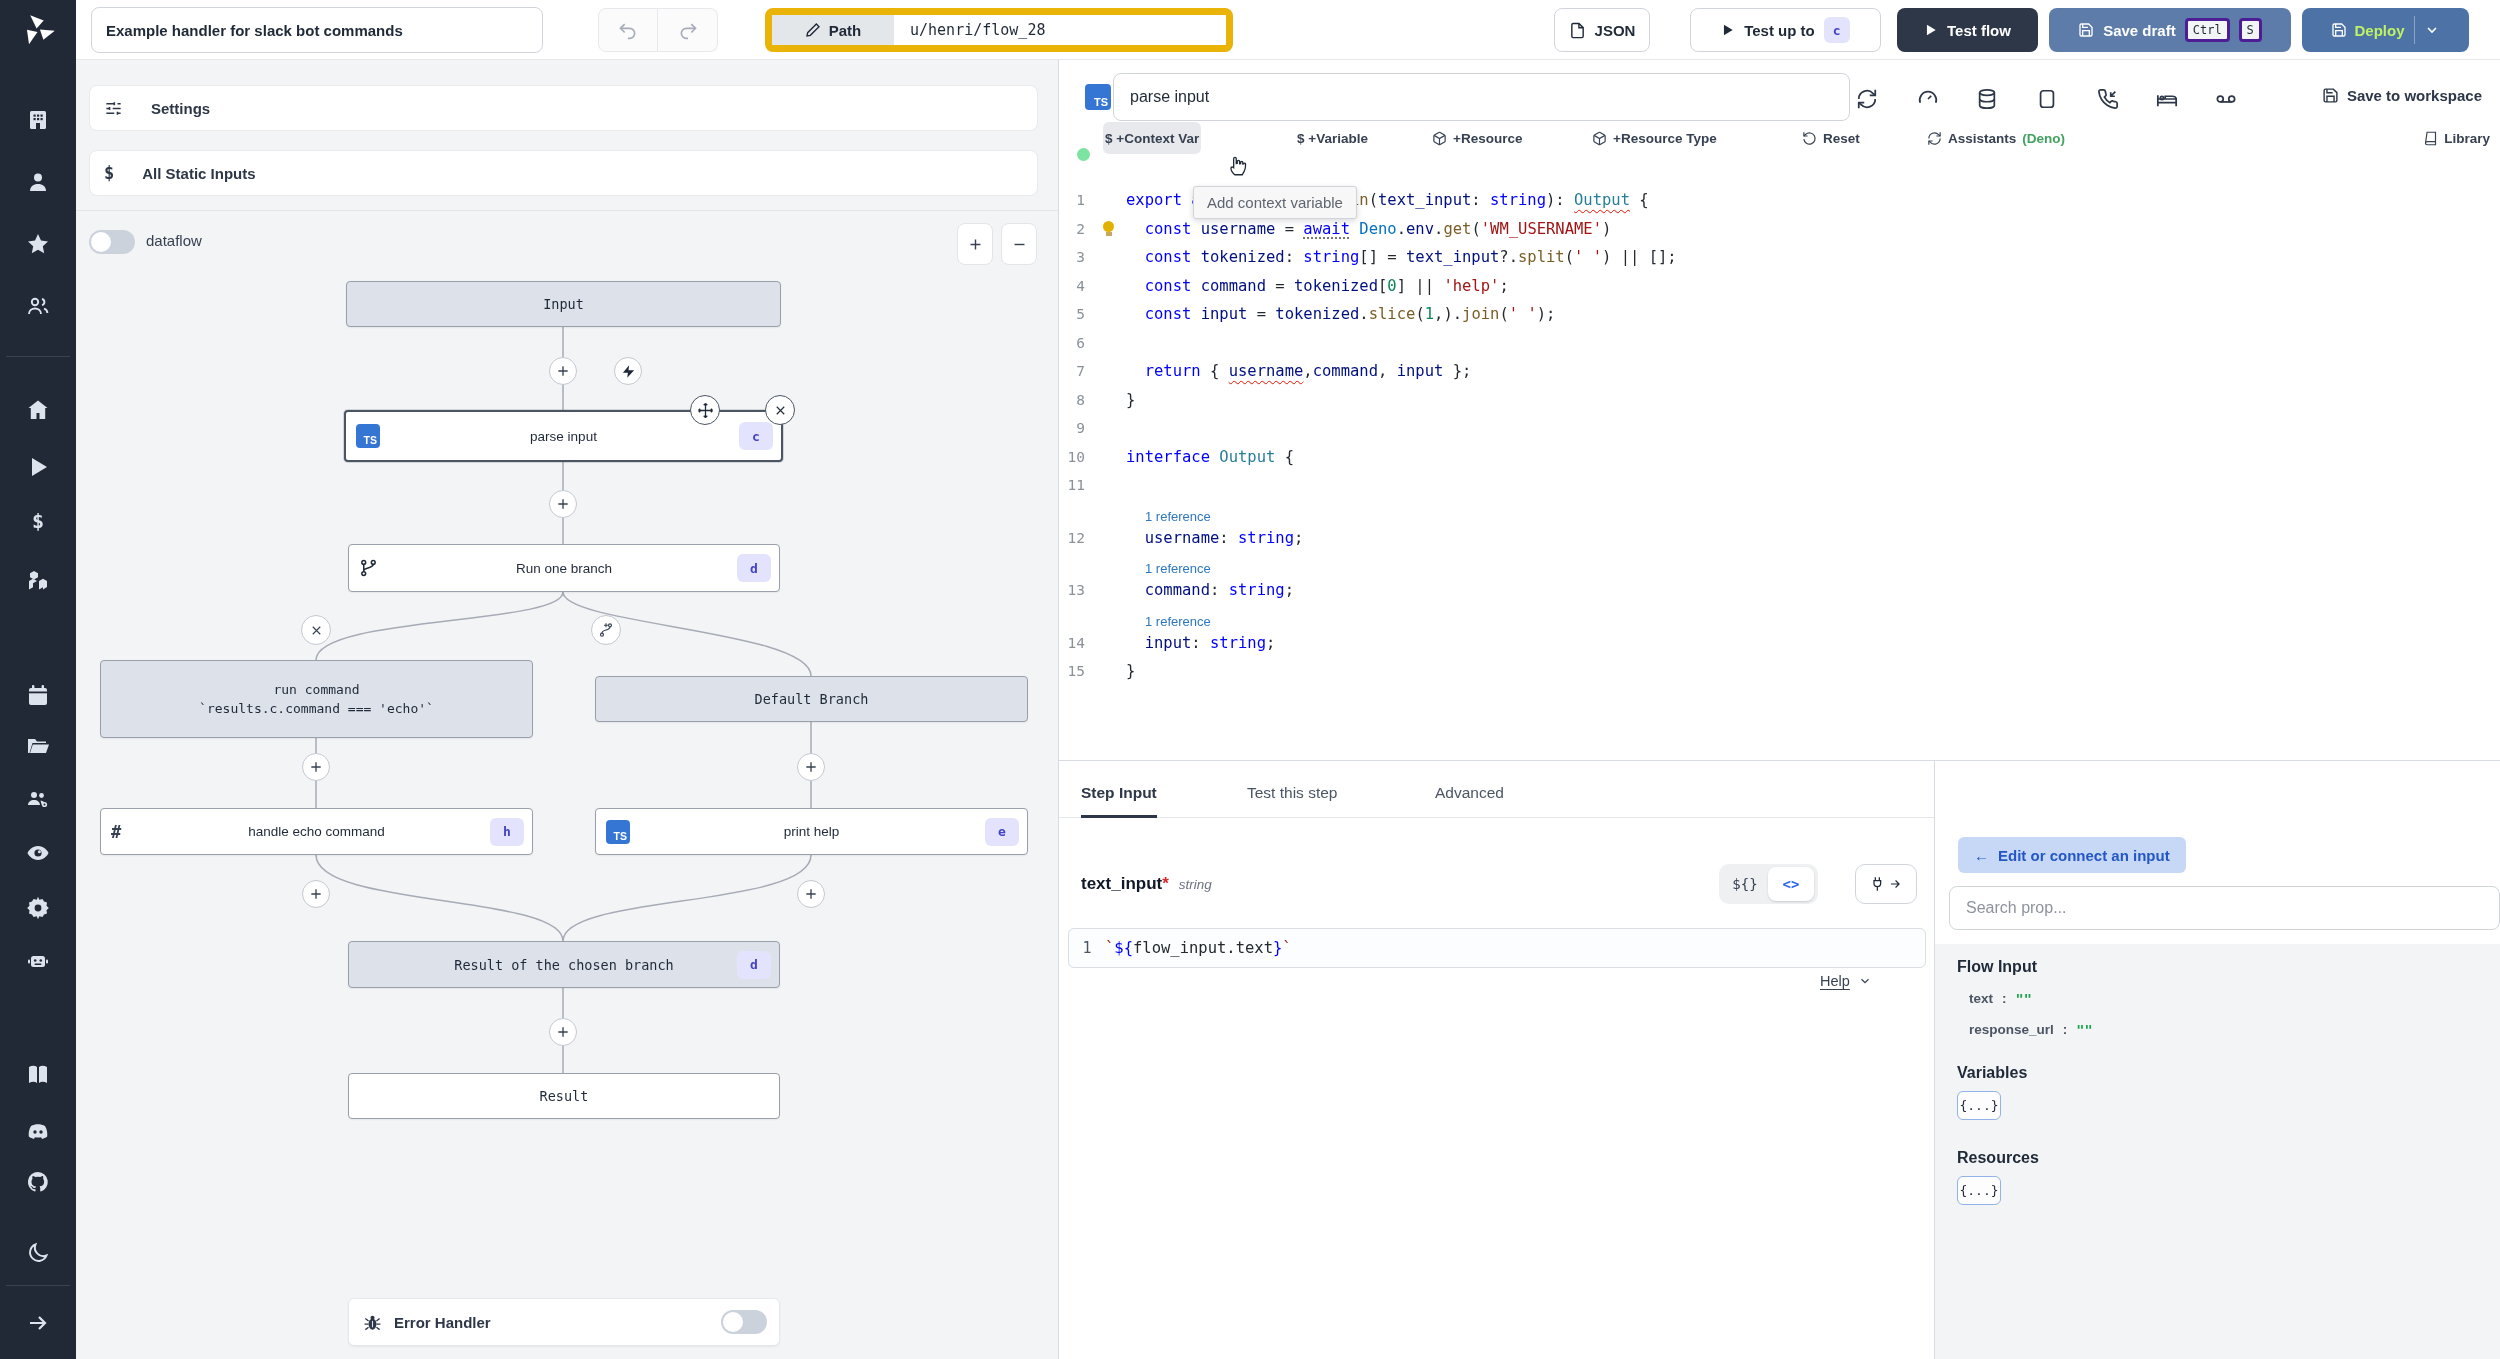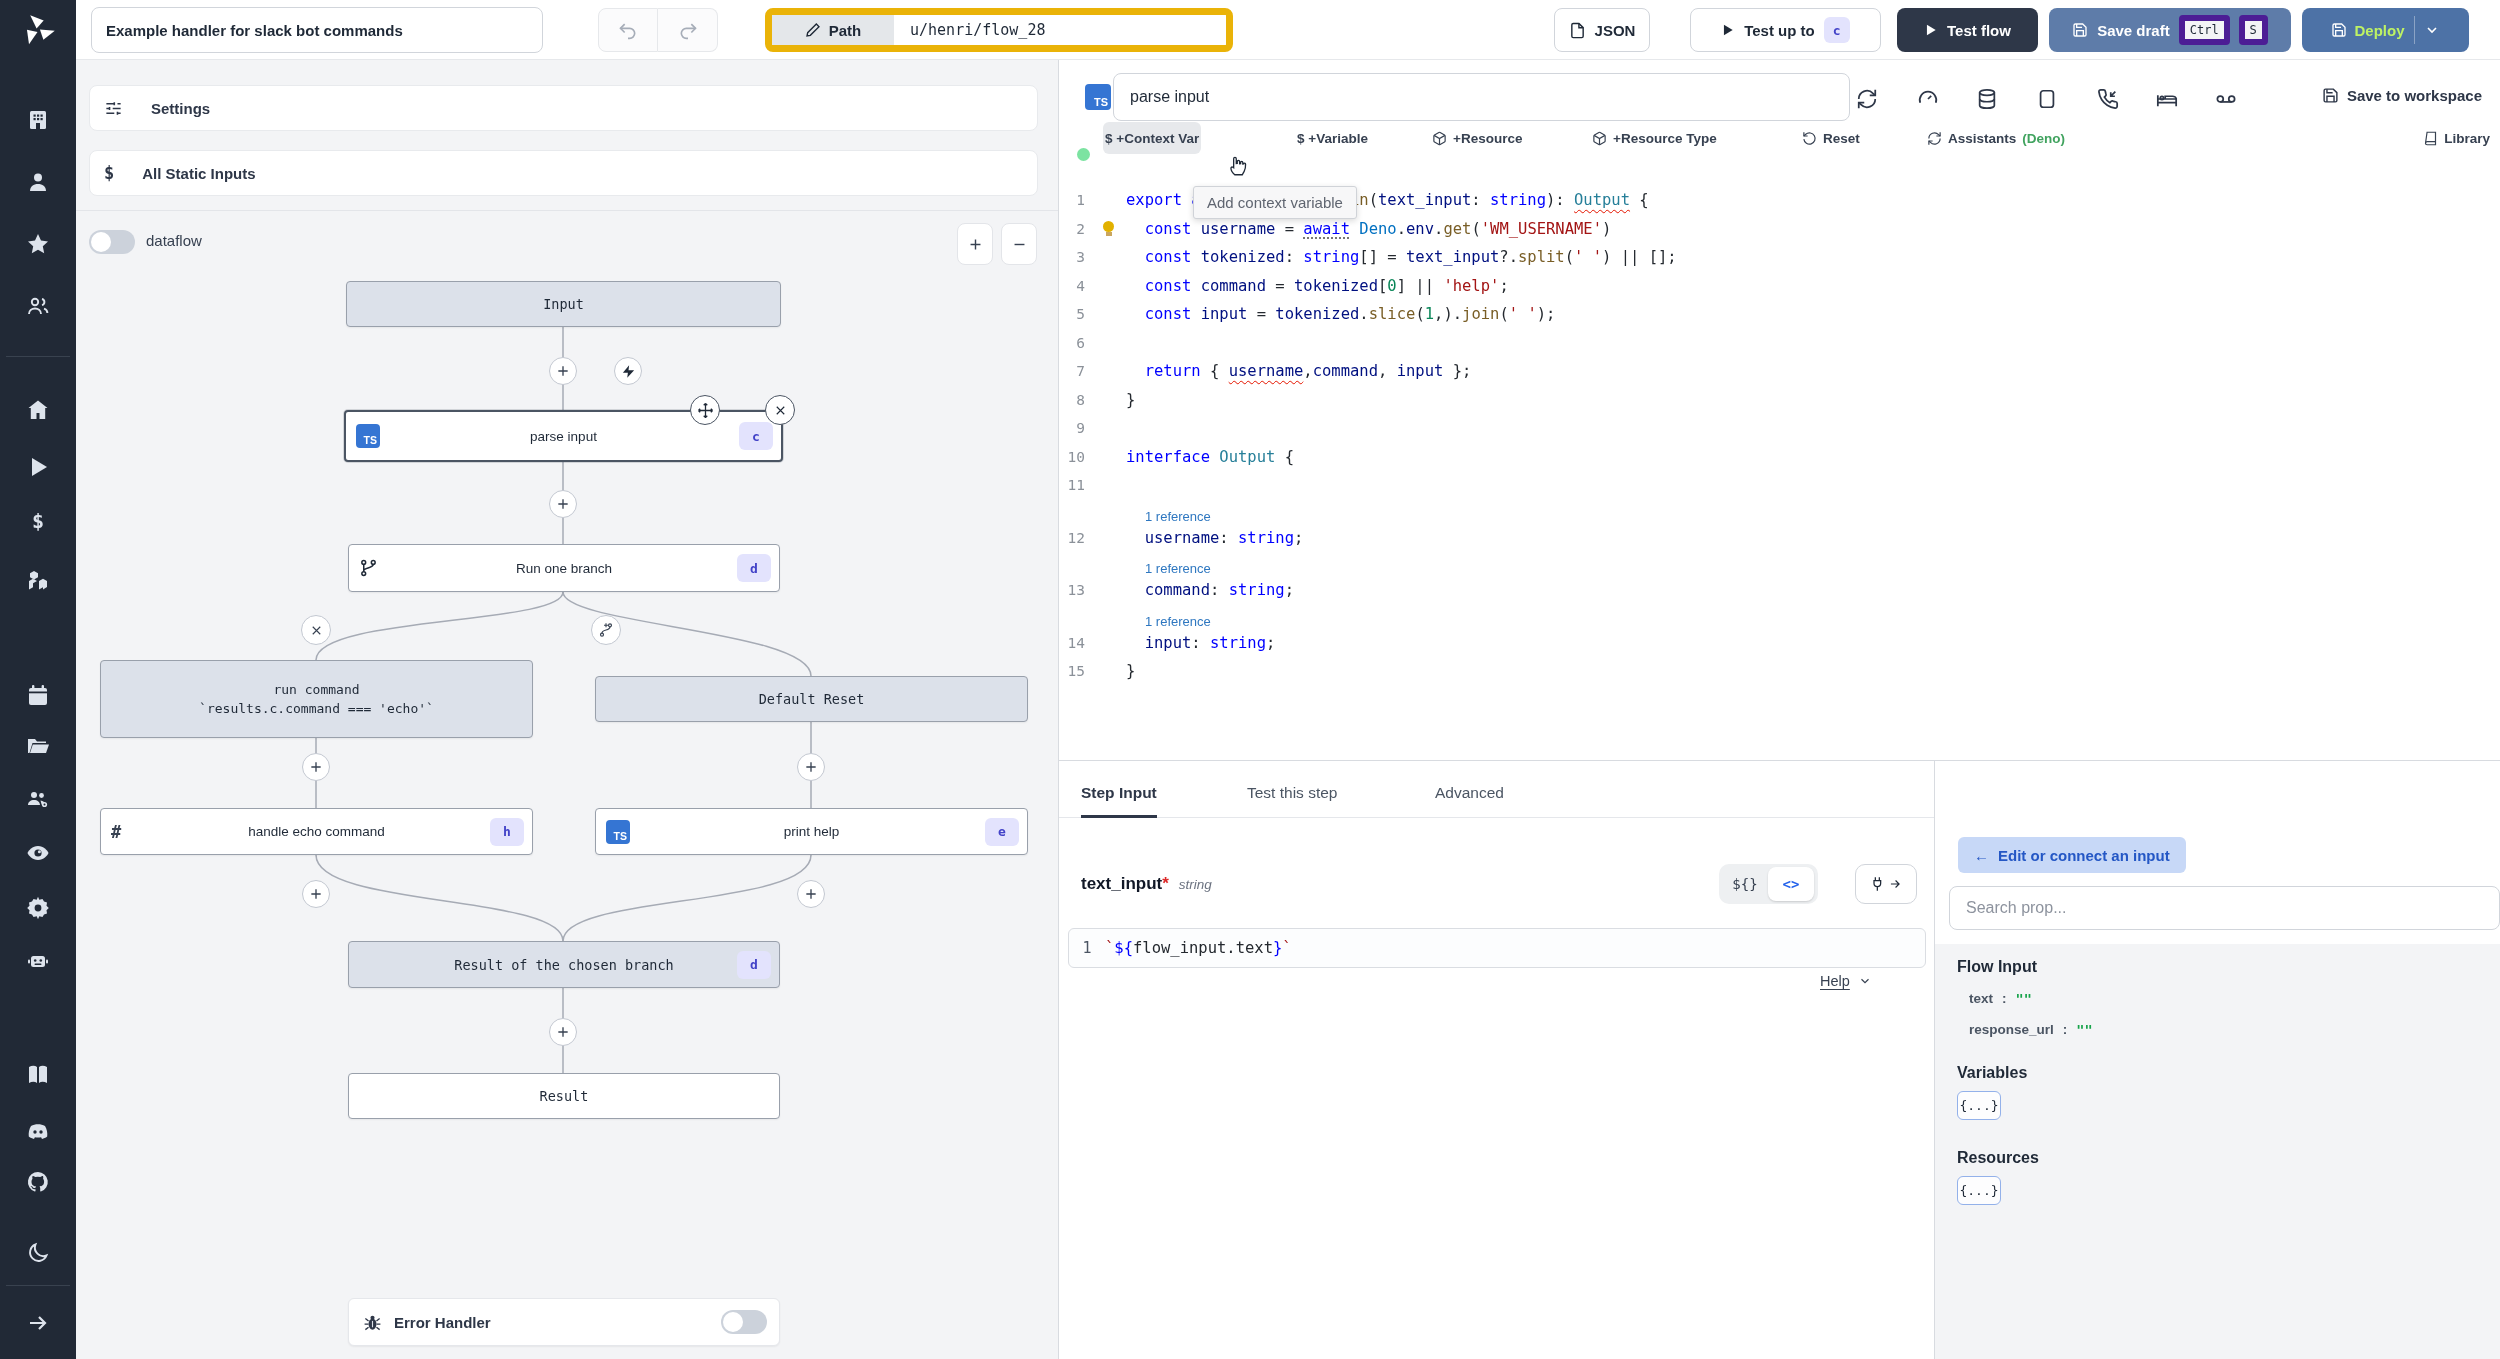--- a/index.html
+++ b/index.html
@@ -21,21 +21,21 @@
   .undo-grp { position:absolute; left:522px; top:8px; height:44px; display:flex; }
   .undo-btn { width:60px; height:44px; background:#fbfbfc; border:1px solid #e6e8eb; display:flex; align-items:center; justify-content:center; color:#a6adb8; }
   .undo-btn:first-child { border-radius:8px 0 0 8px; }
   .undo-btn:last-child { border-radius:0 8px 8px 0; border-left:none; }
   .path-grp { position:absolute; left:689px; top:8px; height:44px; display:flex; border:7px solid #eab308; border-radius:8px; overflow:hidden; }
   .path-label { background:#e4e7ea; width:122px; display:flex; align-items:center; justify-content:center; gap:8px; font-size:15px; font-weight:700; color:#1f2937; }
   .path-value { background:#fff; width:332px; display:flex; align-items:center; padding-left:16px; font-family:"DejaVu Sans Mono",monospace; font-size:15px; color:#1f2937; }
   .tb-btn { position:absolute; top:8px; height:44px; border-radius:8px; display:flex; align-items:center; justify-content:center; gap:9px; font-size:15px; font-weight:700; cursor:pointer; }
   .tb-white { background:#fff; border:1px solid #d1d5db; color:#1f2937; }
   .badge-c { background:#e3e3fd; color:#4343c8; font-family:"DejaVu Sans Mono",monospace; font-size:13px; font-weight:bold; border-radius:6px; width:26px; height:26px; display:flex; align-items:center; justify-content:center; }
-  .kbd { background:#f3f4f6; color:#1f2937; border:6px solid #4c1d95; border-radius:4px; font-family:"DejaVu Sans Mono",monospace; font-size:12px; padding:2px 5px; font-weight:normal; }
+  .kbd { background:#f3f4f6; color:#1f2937; border:3px solid #4c1d95; border-radius:4px; font-family:"DejaVu Sans Mono",monospace; font-size:12px; padding:2px 5px; font-weight:normal; }
   .dep-sep { width:1px; height:28px; background:rgba(255,255,255,.35); margin:0 2px; }
 
   
   .flowpanel { position:absolute; left:76px; top:60px; width:982px; height:1299px; background:#f3f4f6; overflow:hidden; }
   .card { position:absolute; left:13px; width:949px; height:46px; background:#fff; border:1px solid #e8eaed; border-radius:8px; display:flex; align-items:center; gap:28px; padding:0 14px; font-size:15px; font-weight:700; color:#2e3748; cursor:pointer; }
   .panel-div { position:absolute; left:0; top:150px; width:100%; border-top:1px solid #e3e5e9; }
   .tog { width:46px; height:24px; border-radius:12px; background:#ccd2db; position:relative; cursor:pointer; }
   .tog::after { content:""; position:absolute; left:2px; top:2px; width:20px; height:20px; background:#fff; border-radius:50%; }
   .zoombtn { position:absolute; top:163px; width:36px; height:42px; background:#fff; border:1px solid #e3e5e9; border-radius:8px; display:flex; align-items:center; justify-content:center; color:#374151; cursor:pointer; }
   .edges { position:absolute; left:0; top:0; width:982px; height:1299px; }
@@ -420,21 +420,21 @@
           <path d="M6 16.8C6 10 18 14 18 7.2"></path>
           <path d="M9 5h6M12 2v6" stroke-width="1.6"></path>
         </svg>
       </div>
 
     <div class="node node-gray mono" style="left:24px;top:600px;width:433px;height:78px;flex-direction:column;gap:4px;font-size:13px">
       <span>run command</span>
       <span>`results.c.command === 'echo'`</span>
     </div>
     <div class="node node-gray mono" style="left:519px;top:616px;width:433px;height:46px">
-        <span>Default Reset</span>
+        <span>Default Branch</span>
       </div>
 
     <div class="pcircle ctr" style="left:240px;top:707px">
         <svg class="s" width="16" height="16" viewBox="0 0 24 24" fill="none" stroke="currentColor" stroke-width="2">
           <path d="M12 5v14M5 12h14"></path>
         </svg>
       </div>
     <div class="pcircle ctr" style="left:735px;top:707px">
         <svg class="s" width="16" height="16" viewBox="0 0 24 24" fill="none" stroke="currentColor" stroke-width="2">
           <path d="M12 5v14M5 12h14"></path>

